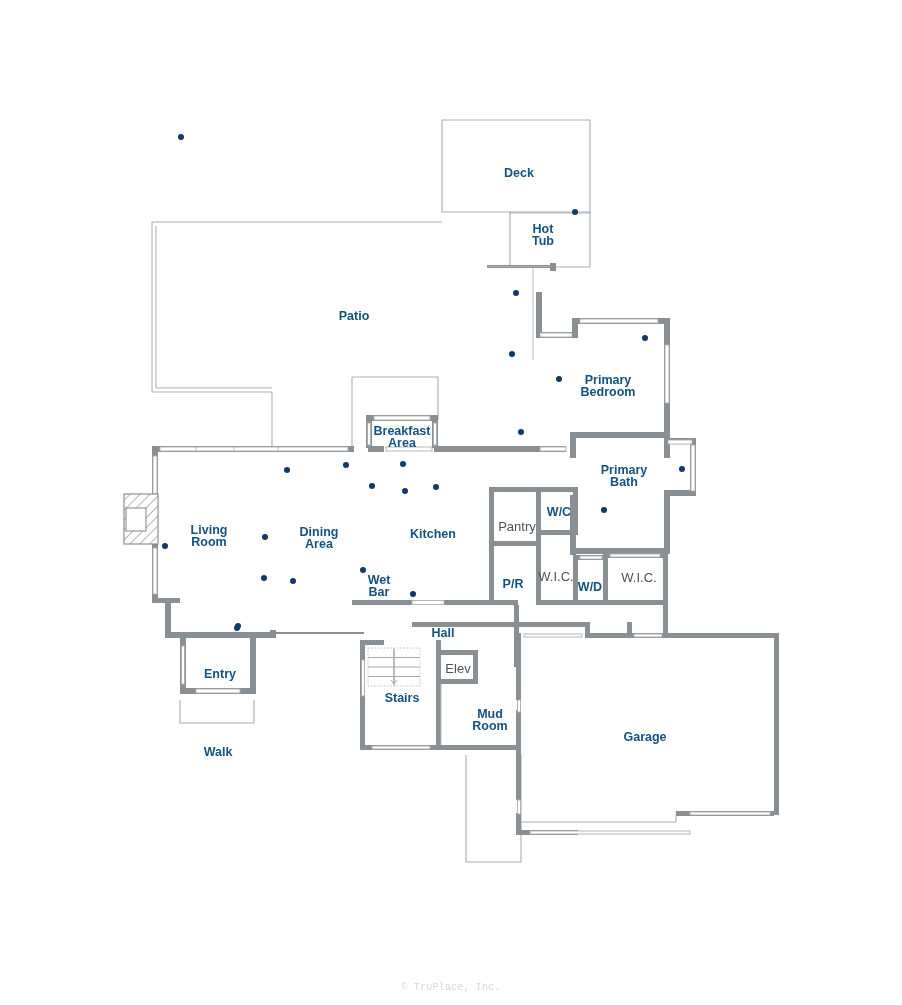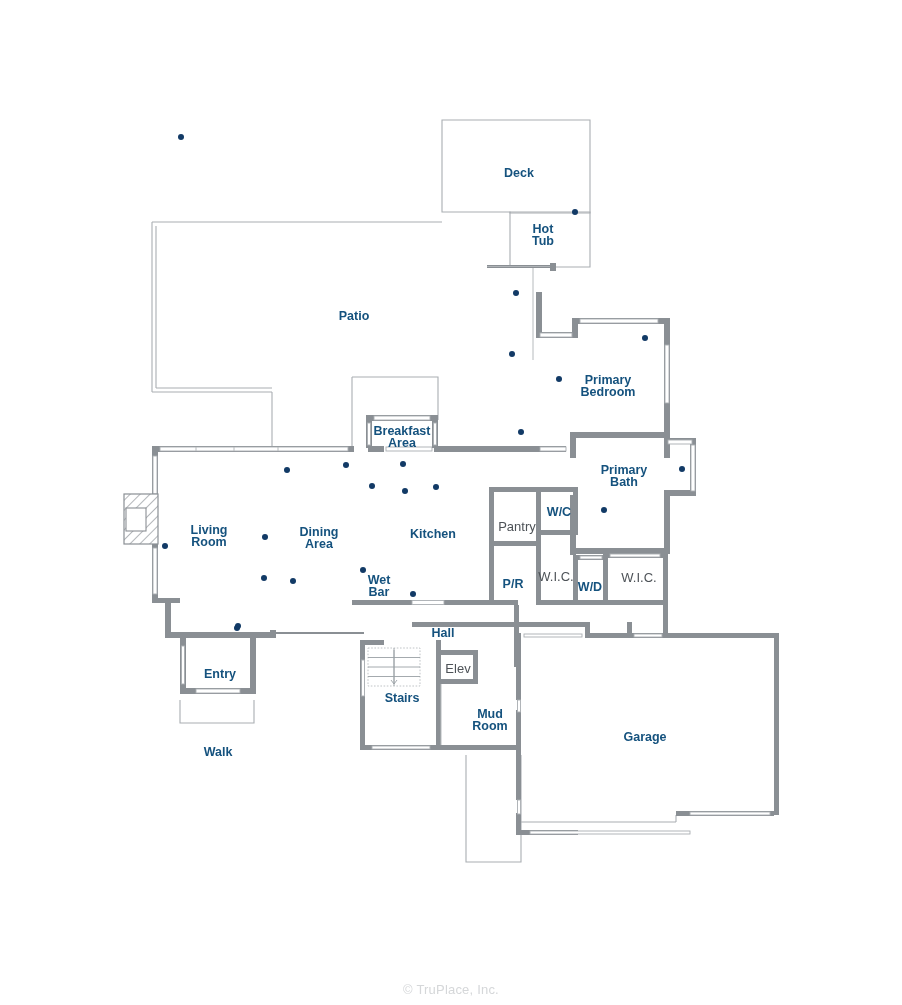--- a/index.html
+++ b/index.html
@@ -44,22 +44,22 @@
     text-anchor: middle;
     dominant-baseline: middle;
   }
   .rmlabel.gray { fill: #4d5257; font-weight: normal; font-size: 13px; }
   .watermark {
     position: absolute;
     left: 0;
     top: 982px;
     width: 902px;
     text-align: center;
-    font-family: Liberation Sans, sans-serif;
-    font-size: 13px;
+    font-family: Liberation Mono, monospace;
+    font-size: 10px;
     color: #d5d7d9;
     letter-spacing: 0.2px;
   }
 </style>
 </head>
 <body>
 
 <div id="plan-root">
 
 <svg id="floorplan" viewBox="0 0 902 1005" xmlns="http://www.w3.org/2000/svg">

